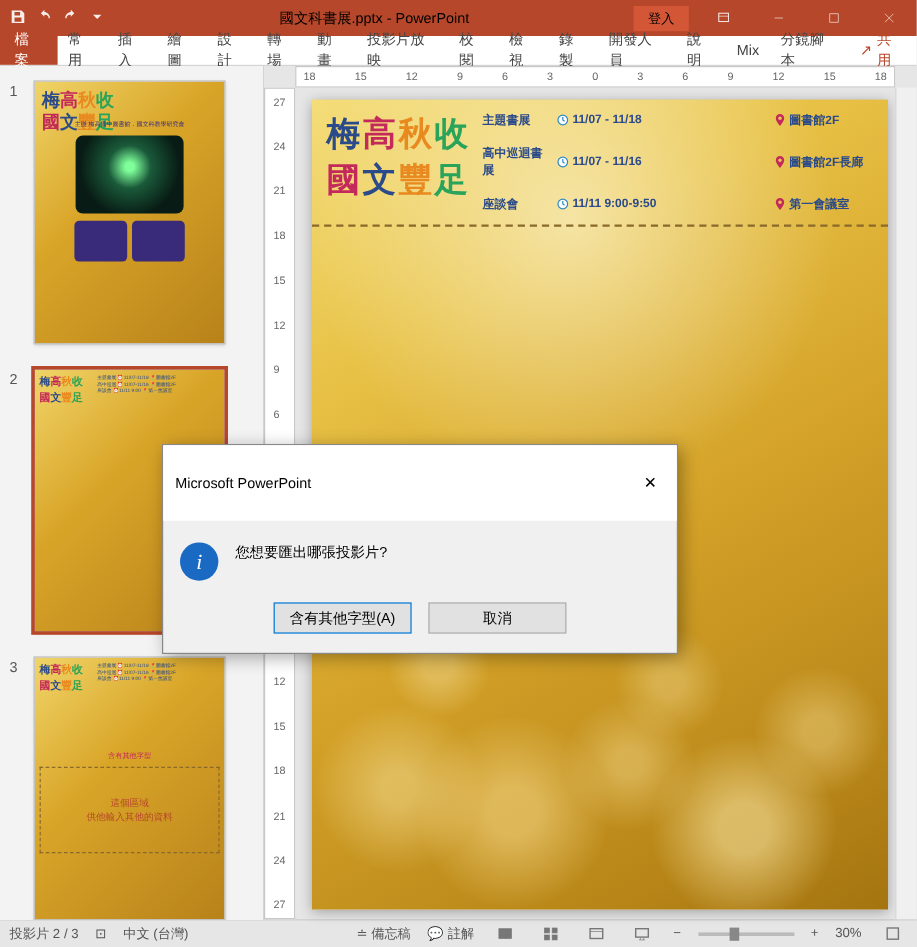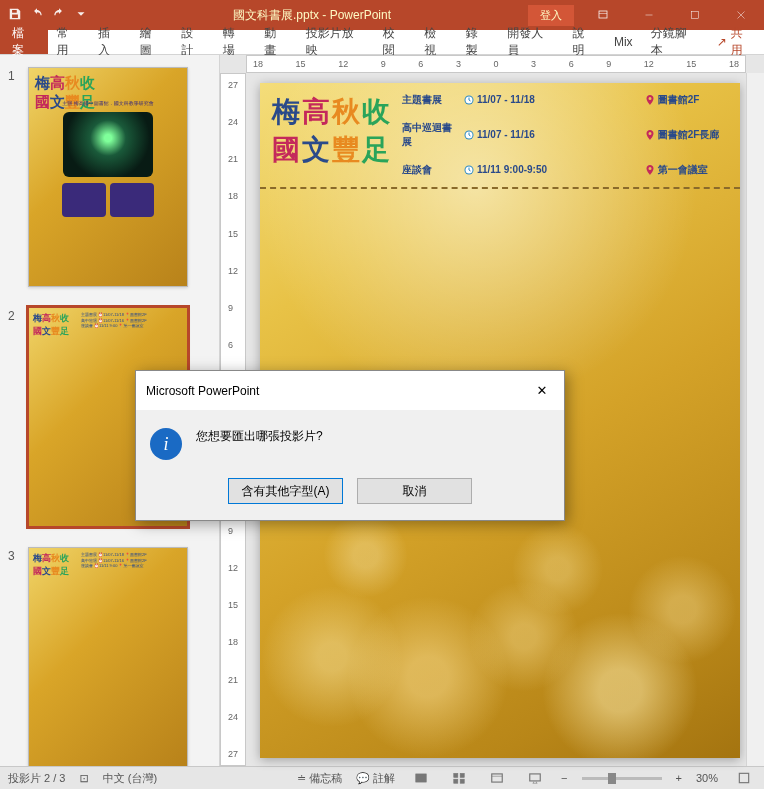--- a/index.html
+++ b/index.html
@@ -1,19 +1,19 @@
 <!DOCTYPE html>
 <html><head>
 <meta charset="utf-8">
 <style>
 * { margin: 0; padding: 0; box-sizing: border-box; font-family: "Microsoft JhengHei", "Segoe UI", sans-serif; }
 body { width: 764px; height: 789px; background: #e6e6e6; overflow: hidden; position: relative; }
 
 
-.titlebar { height: 30px; background: #b7472a; display: flex; align-items: center; color: #fef9c3; font-size: 12px; }
+.titlebar { height: 30px; background: #b7472a; display: flex; align-items: center; color: #000000; font-size: 12px; }
 .titlebar .qat { display: flex; gap: 8px; padding: 0 8px; align-items: center; }
 .titlebar .qat svg { width: 14px; height: 14px; fill: #fff; opacity: 0.9; }
 .titlebar .title { flex: 1; text-align: center; }
 .titlebar .winbtns { display: flex; align-items: center; gap: 0; }
 .titlebar .login { background: #d35637; padding: 3px 12px; font-size: 11px; margin-right: 6px; }
 .titlebar .wbtn { width: 46px; height: 30px; display: flex; align-items: center; justify-content: center; }
 .titlebar .wbtn svg { width: 12px; height: 12px; stroke: #fff; fill: none; stroke-width: 1; }
 
 
 .ribbon { height: 25px; background: #fff; border-bottom: 1px solid #d4d4d4; display: flex; align-items: stretch; font-size: 12px; }
@@ -71,21 +71,21 @@
 .c-guo { color: #c4295b; } .c-wen { color: #2a4a8a; } .c-feng { color: #e88a20; } .c-zu { color: #2aa45a; }
 .slide-info { flex: 1; font-size: 10px; color: #2a4a8a; display: grid; grid-template-columns: 55px auto 76px auto; gap: 14px 6px; align-items: center; font-weight: 700; }
 .slide-info .ico { width: 12px; height: 12px; display: inline-block; vertical-align: middle; margin-right: 2px; }
 .pin { fill: #c4295b; }
 .clk { fill: #2a8ac4; }
 .hr-line { position: absolute; top: 104px; left: 0; right: 0; border-top: 2px dashed #8a6a2a; }
 .scrollbar-v { position: absolute; right: 0; top: 18px; bottom: 0; width: 18px; background: #f0f0f0; border-left: 1px solid #d4d4d4; }
 
 
 .dialog { position: absolute; left: 135px; top: 370px; width: 430px; background: #f0f0f0; border: 1px solid #888; box-shadow: 3px 3px 14px rgba(0,0,0,0.35); z-index: 100; }
-.dialog .dlg-title { display: flex; justify-content: space-between; align-items: center; padding: 12px 10px; font-size: 12px; background: #fff; }
+.dialog .dlg-title { display: flex; justify-content: space-between; align-items: center; padding: 24px 10px; font-size: 12px; background: #fff; }
 .dialog .dlg-title .x { width: 24px; text-align: center; font-size: 13px; }
 .dialog .dlg-body { padding: 18px 14px 8px 14px; display: flex; align-items: flex-start; gap: 14px; font-size: 12px; }
 .dialog .dlg-body .info-ico { width: 32px; height: 32px; border-radius: 50%; background: #1a6ac4; color: #fff; display: flex; align-items: center; justify-content: center; font-size: 18px; font-style: italic; font-family: Georgia, serif; }
 .dialog .dlg-btns { display: flex; justify-content: center; gap: 14px; padding: 10px 12px 16px; }
 .dialog .dlg-btns button { width: 115px; height: 26px; background: #e1e1e1; border: 1px solid #adadad; font-size: 12px; cursor: pointer; }
 .dialog .dlg-btns button.hl { outline: 3px solid #e03a2a; outline-offset: 2px; }
 .dialog .dlg-btns button.def { border: 1px solid #0078d7; }
 
 
 .statusbar { height: 23px; background: #e6e6e6; border-top: 1px solid #c8c8c8; display: flex; align-items: center; font-size: 11px; color: #555; padding: 2px 8px; gap: 14px; }
@@ -195,20 +195,27 @@
     <div class="thumb-row">
       <div class="thumb-num">3</div>
       <div class="thumb">
         <div class="mini-head">
           <div class="mini-logo">
             <div class="l1"><span class="c-mei">梅</span><span class="c-gao">高</span><span class="c-qiu">秋</span><span class="c-shou">收</span></div>
             <div class="l2"><span class="c-guo">國</span><span class="c-wen">文</span><span class="c-feng">豐</span><span class="c-zu">足</span></div>
           </div>
           <div class="mini-info">主題書展 ⏰11/07-11/18 📍圖書館2F<br>高中巡迴 ⏰11/07-11/16 📍圖書館2F<br>座談會 ⏰11/11 9:00 📍第一會議室</div>
         </div>
+        <div class="mini-body">
+          <div style="font-size:6px;color:#c4295b;">含有其他字型</div>
+          <div class="area">
+            <div>這個區域</div>
+            <div>供他輸入其他的資料</div>
+          </div>
+        </div>
       </div>
     </div>
   </div>
 
   <div class="editor">
     <div class="ruler-h">
       <div class="ticks">
         <span>18</span>
           <span>15</span>
           <span>12</span>

